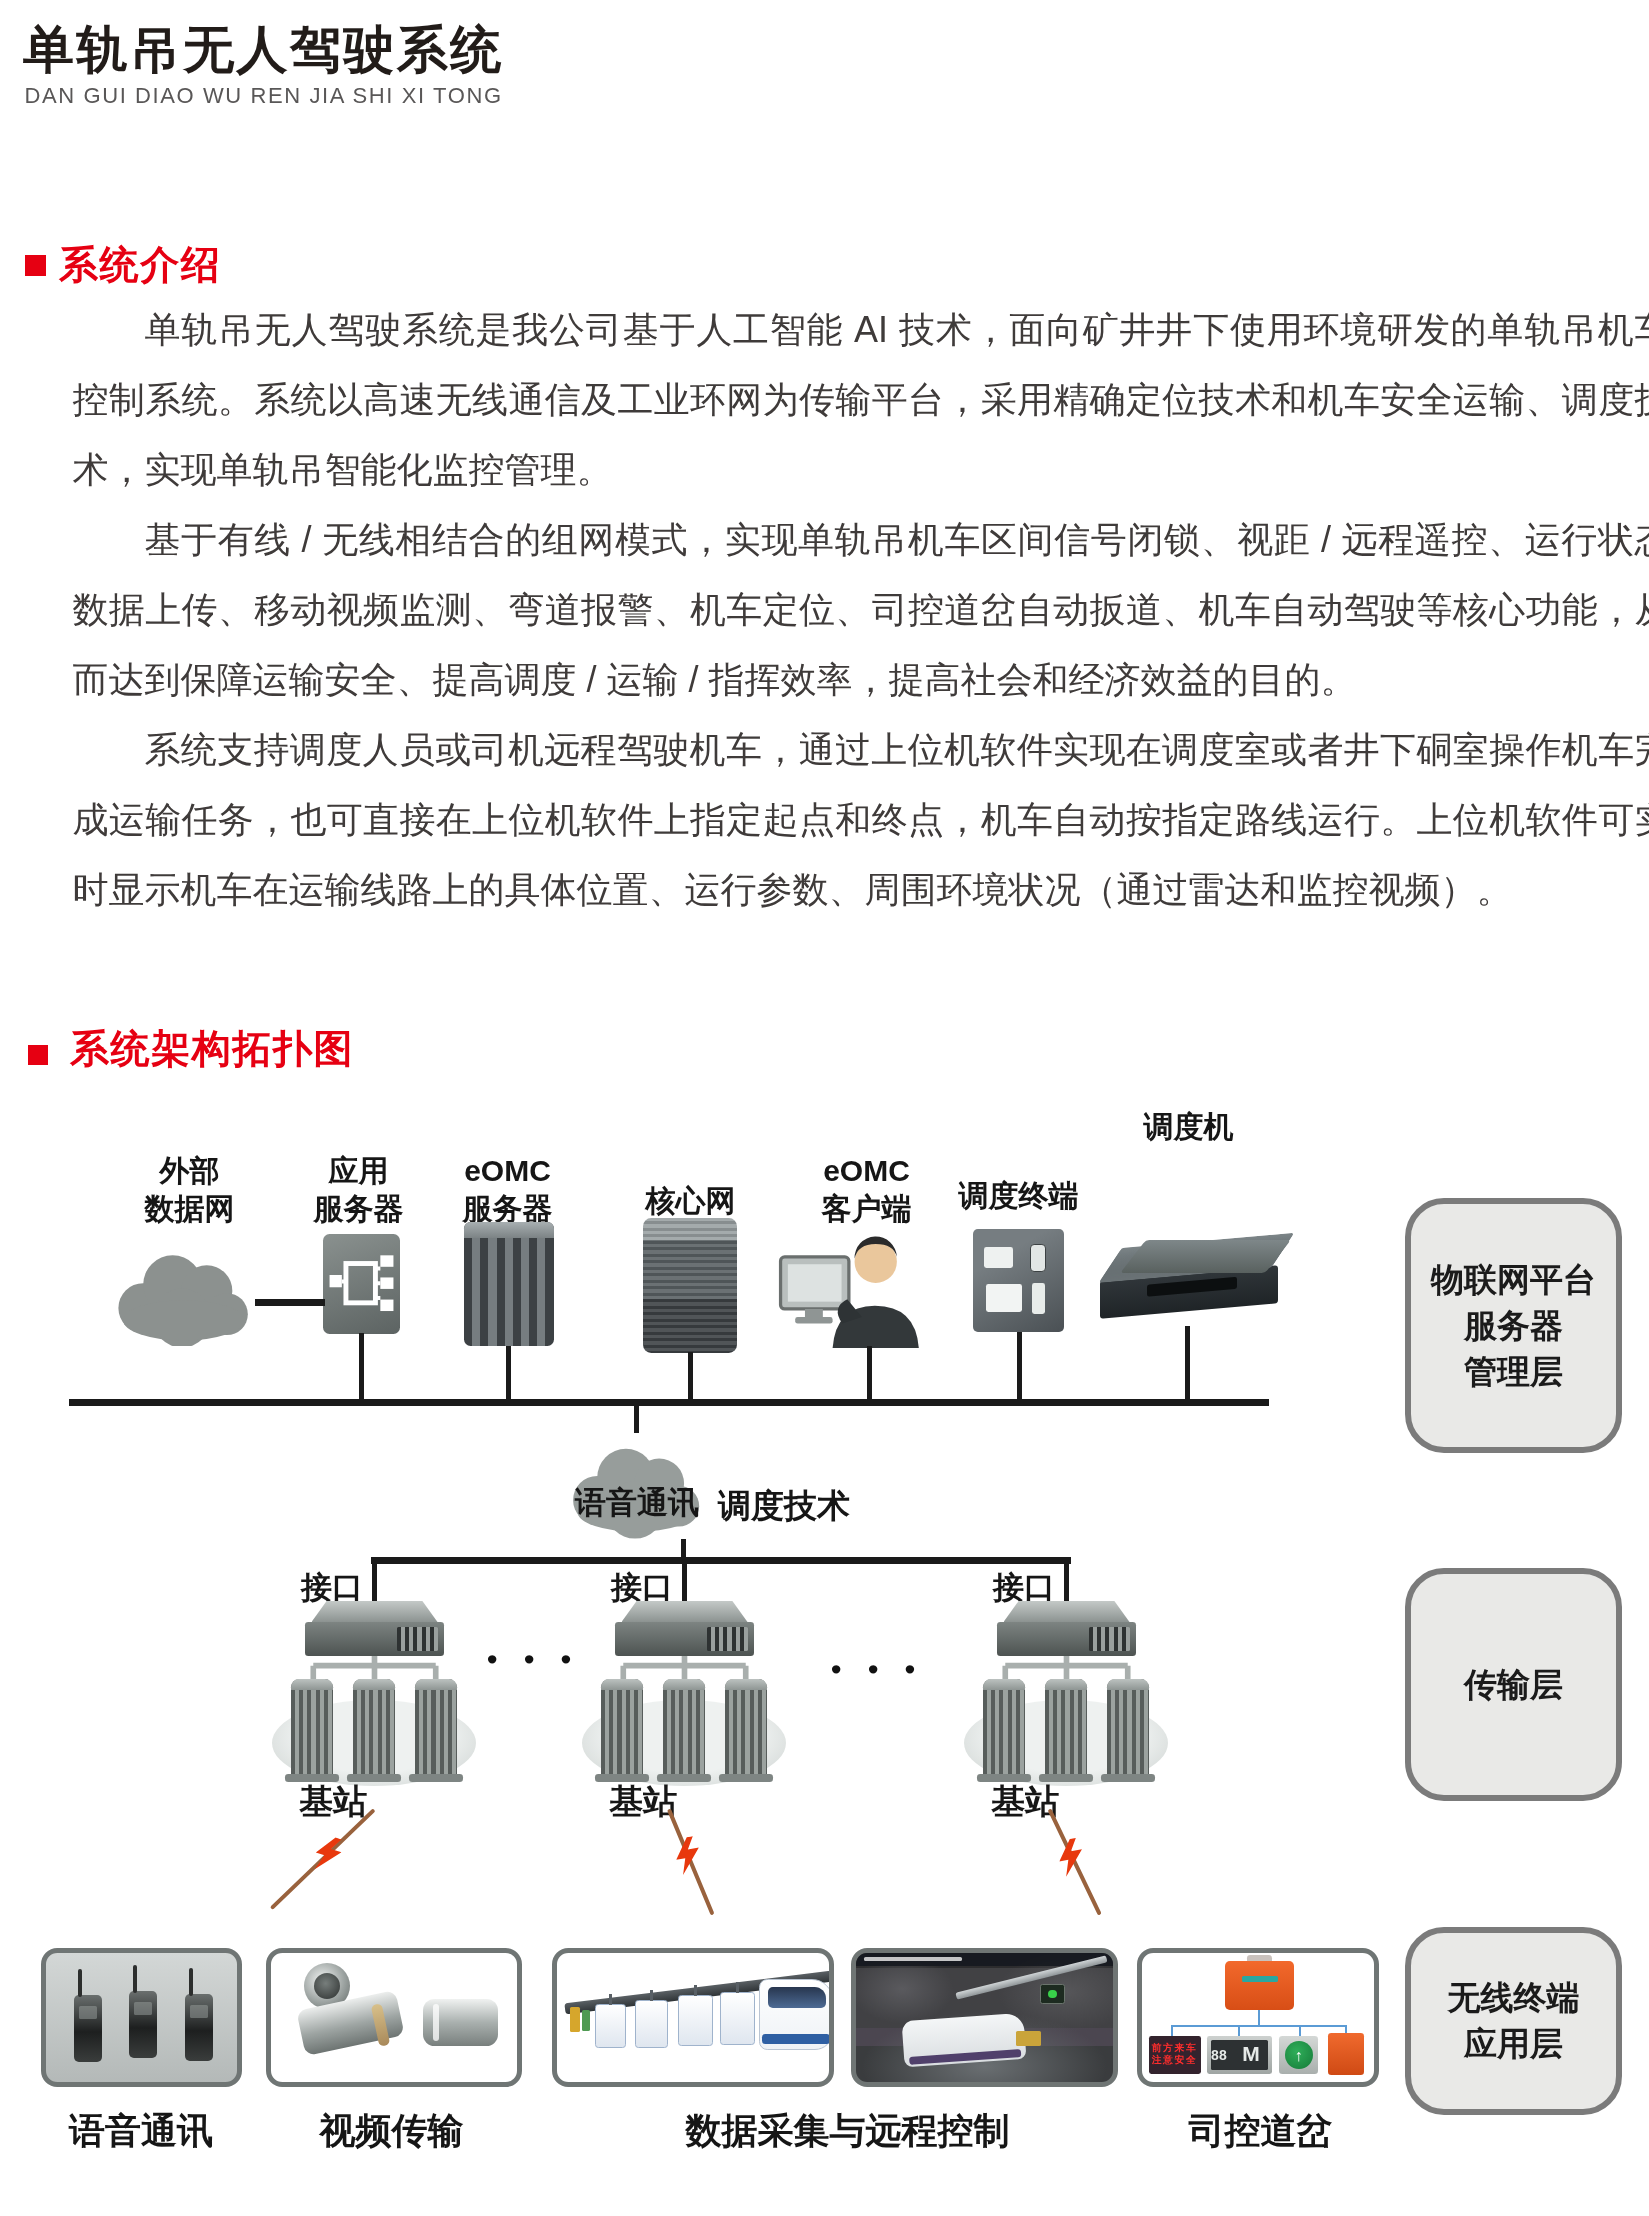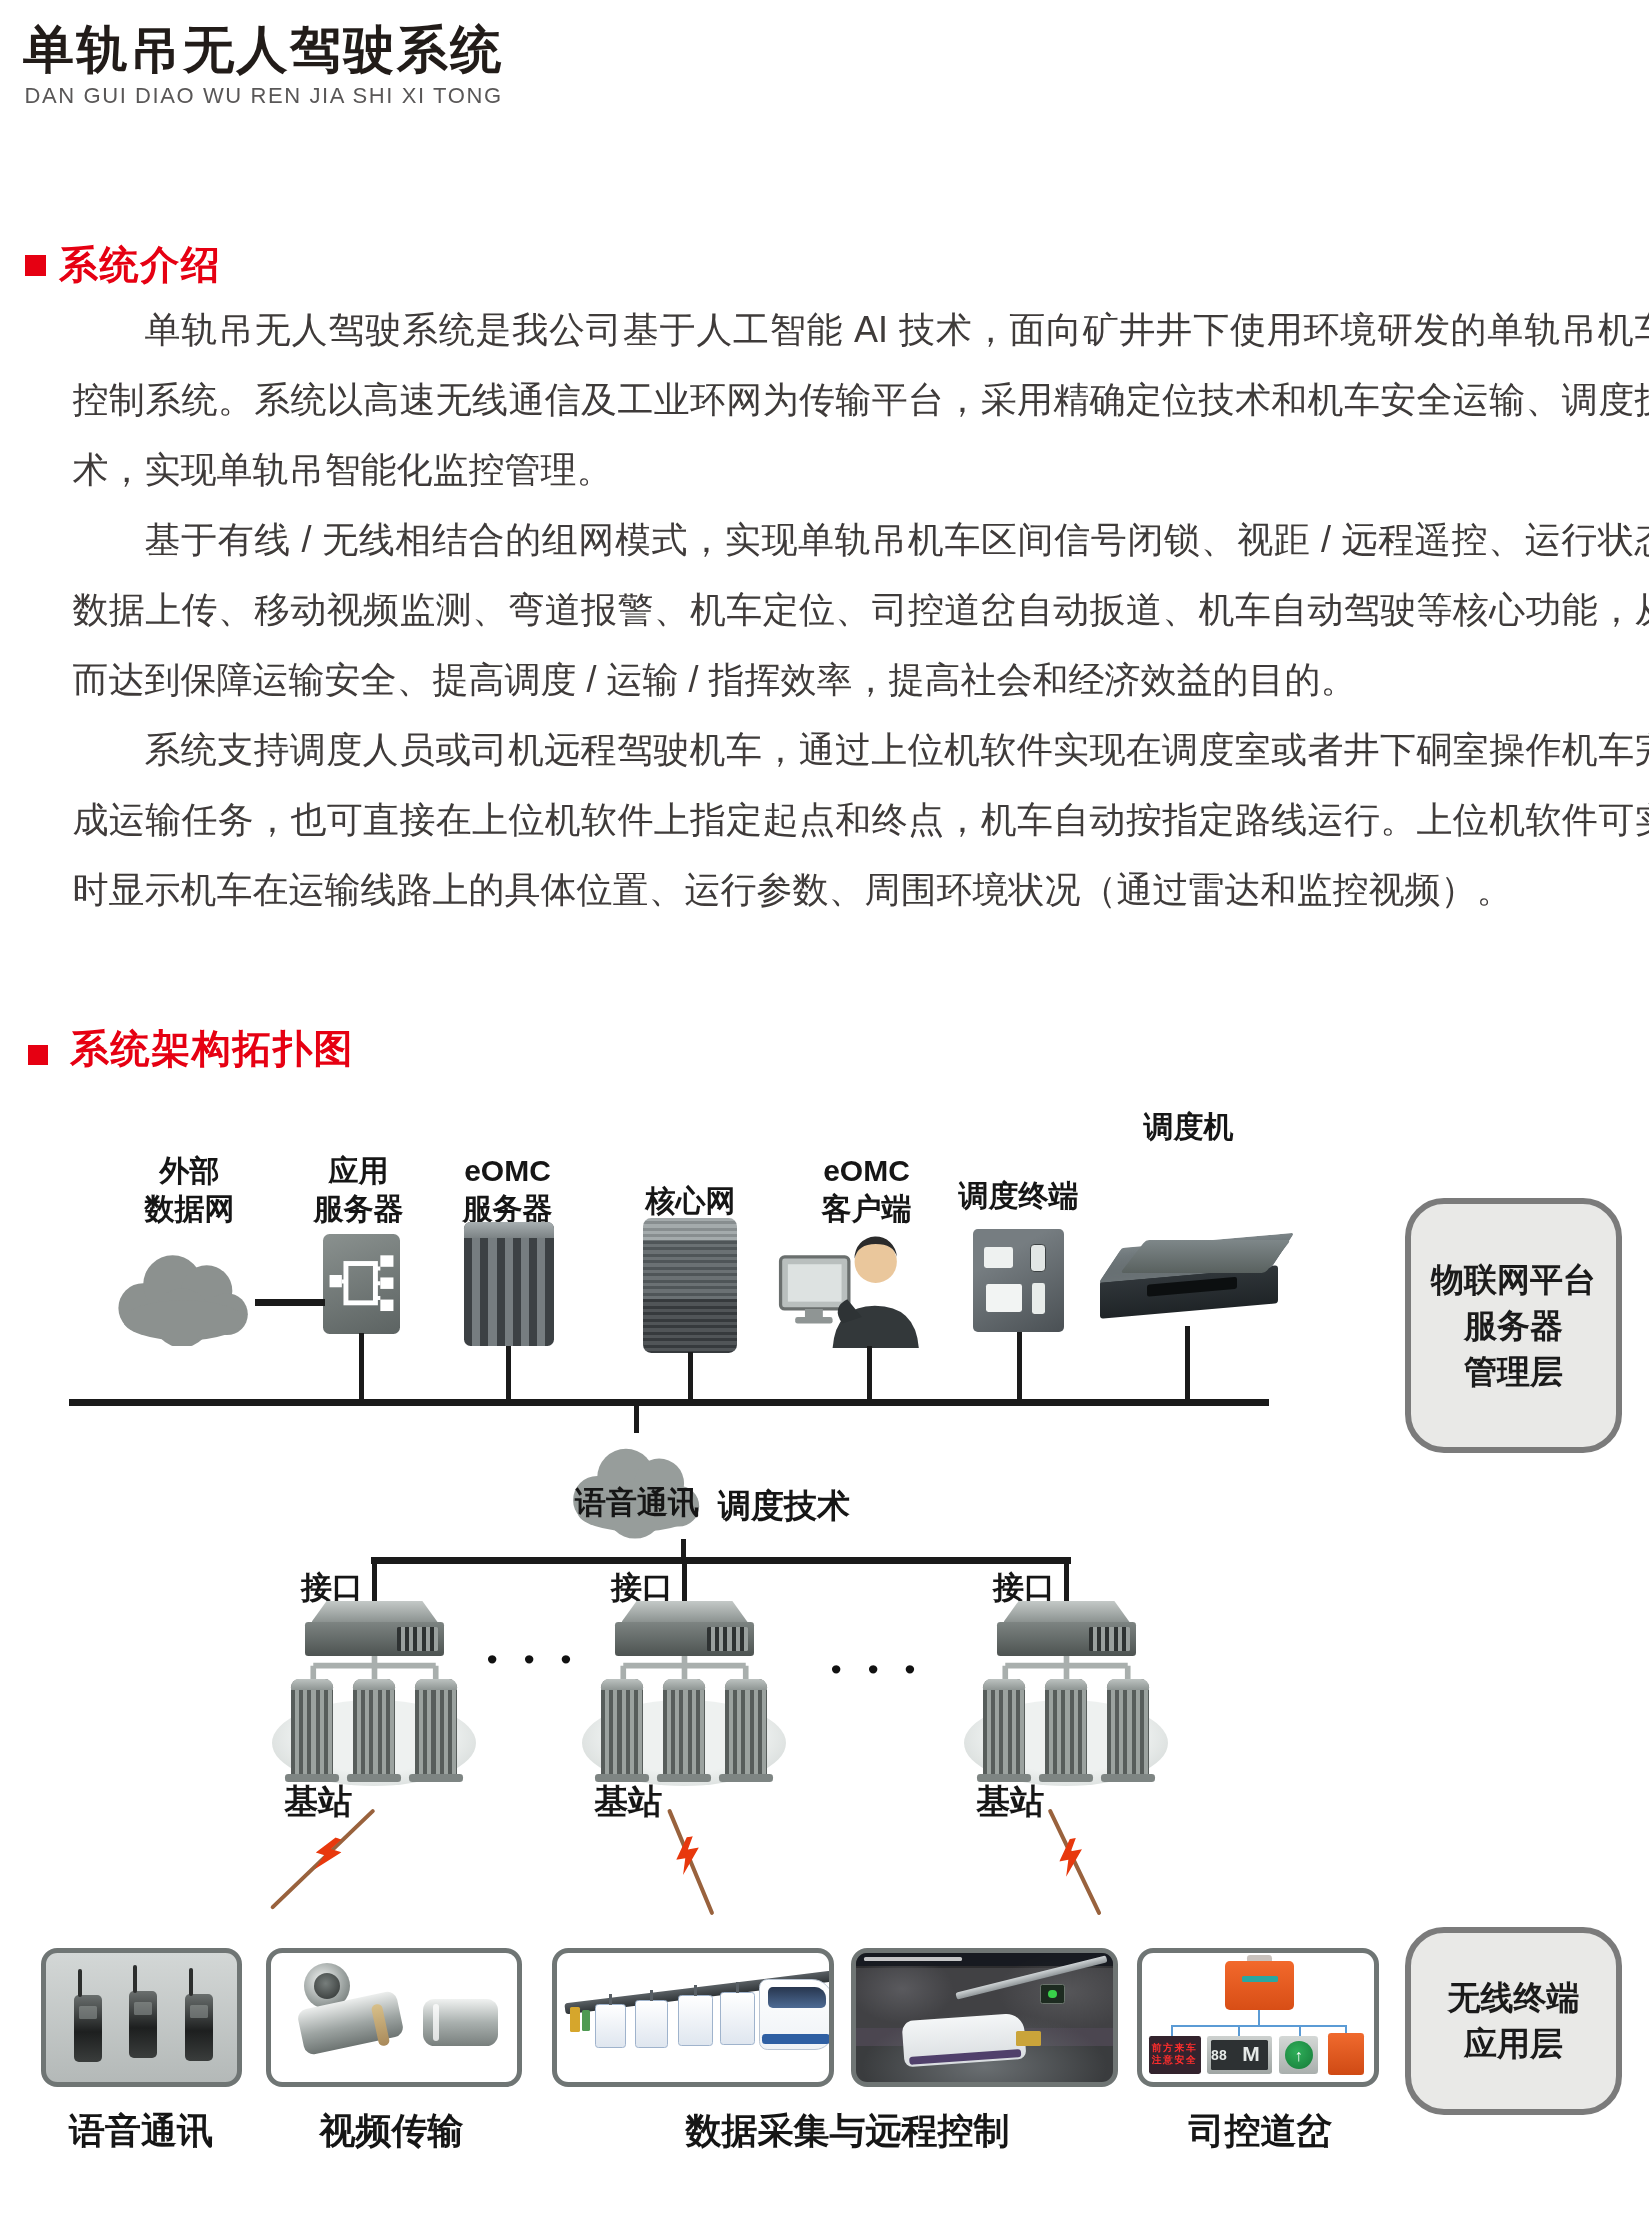--- a/index.html
+++ b/index.html
@@ -17,21 +17,21 @@
   .sec-head{font-size:39px;font-weight:700;color:#e60012;letter-spacing:1.6px;}
 
   
   .body-text{left:24.5px;top:295px;width:1598px;margin-left:48px;}
   .body-text p{margin:0;font-size:36px;line-height:70px;text-align:justify;text-indent:72px;color:#3f3b3a;}
 
   
   .node-label{font-size:30px;font-weight:700;color:#161616;text-align:center;line-height:38px;}
   .line{background:#1a1a1a;}
   .small-label{font-size:31px;font-weight:700;color:#161616;}
-  .bs-label{font-size:34px;font-weight:700;color:#161616;text-align:left;}
+  .bs-label{font-size:34px;font-weight:700;color:#161616;text-align:center;}
   .bottom-label{font-size:36px;font-weight:700;color:#161616;text-align:center;top:2107px;}
 
   
   .router{background:linear-gradient(160deg,#8a918f,#5c6362);border-radius:6.5px;}
   .finned{background:repeating-linear-gradient(90deg,#3c4144 0 8.2px,#767d80 8.2px 16.3px);border-radius:6.5px;}
   .finned:before{content:"";position:absolute;left:0;top:0;right:0;height:16.3px;background:linear-gradient(#a8afb1,#7c8385);border-radius:6.5px 6.5px 0 0;}
   .coresrv{background:
       repeating-linear-gradient(180deg,rgba(255,255,255,.10) 0 3.3px,rgba(0,0,0,.12) 3.3px 6.5px),
       linear-gradient(180deg,#9aa1a3 0 16%,#5a6164 16% 60%,#3d4245 60%);border-radius:8.2px;}
   .cabinet{background:linear-gradient(150deg,#767d81 0 28%,#4a5054);border-radius:4.9px;}
@@ -348,19 +348,22 @@
   <div class="abs bottom-label" style="left:51px;width:180px;">语音通讯</div>
   <div class="abs bottom-label" style="left:304px;width:175px;">视频传输</div>
   <div class="abs bottom-label" style="left:668px;width:359px;">数据采集与远程控制</div>
   <div class="abs bottom-label" style="left:1173px;width:175px;">司控道岔</div>
 
   <div class="abs layerbox" style="top:1198px;height:255px;">
     <div class="txt pre">物联网平台
 服务器
 管理层</div>
   </div>
+  <div class="abs layerbox" style="top:1568px;height:233px;">
+    <div class="txt pre">传输层</div>
+  </div>
   <div class="abs layerbox" style="top:1927px;height:188px;">
     <div class="txt pre">无线终端
 应用层</div>
   </div>
 
 </div>
 
 
 </body></html>

